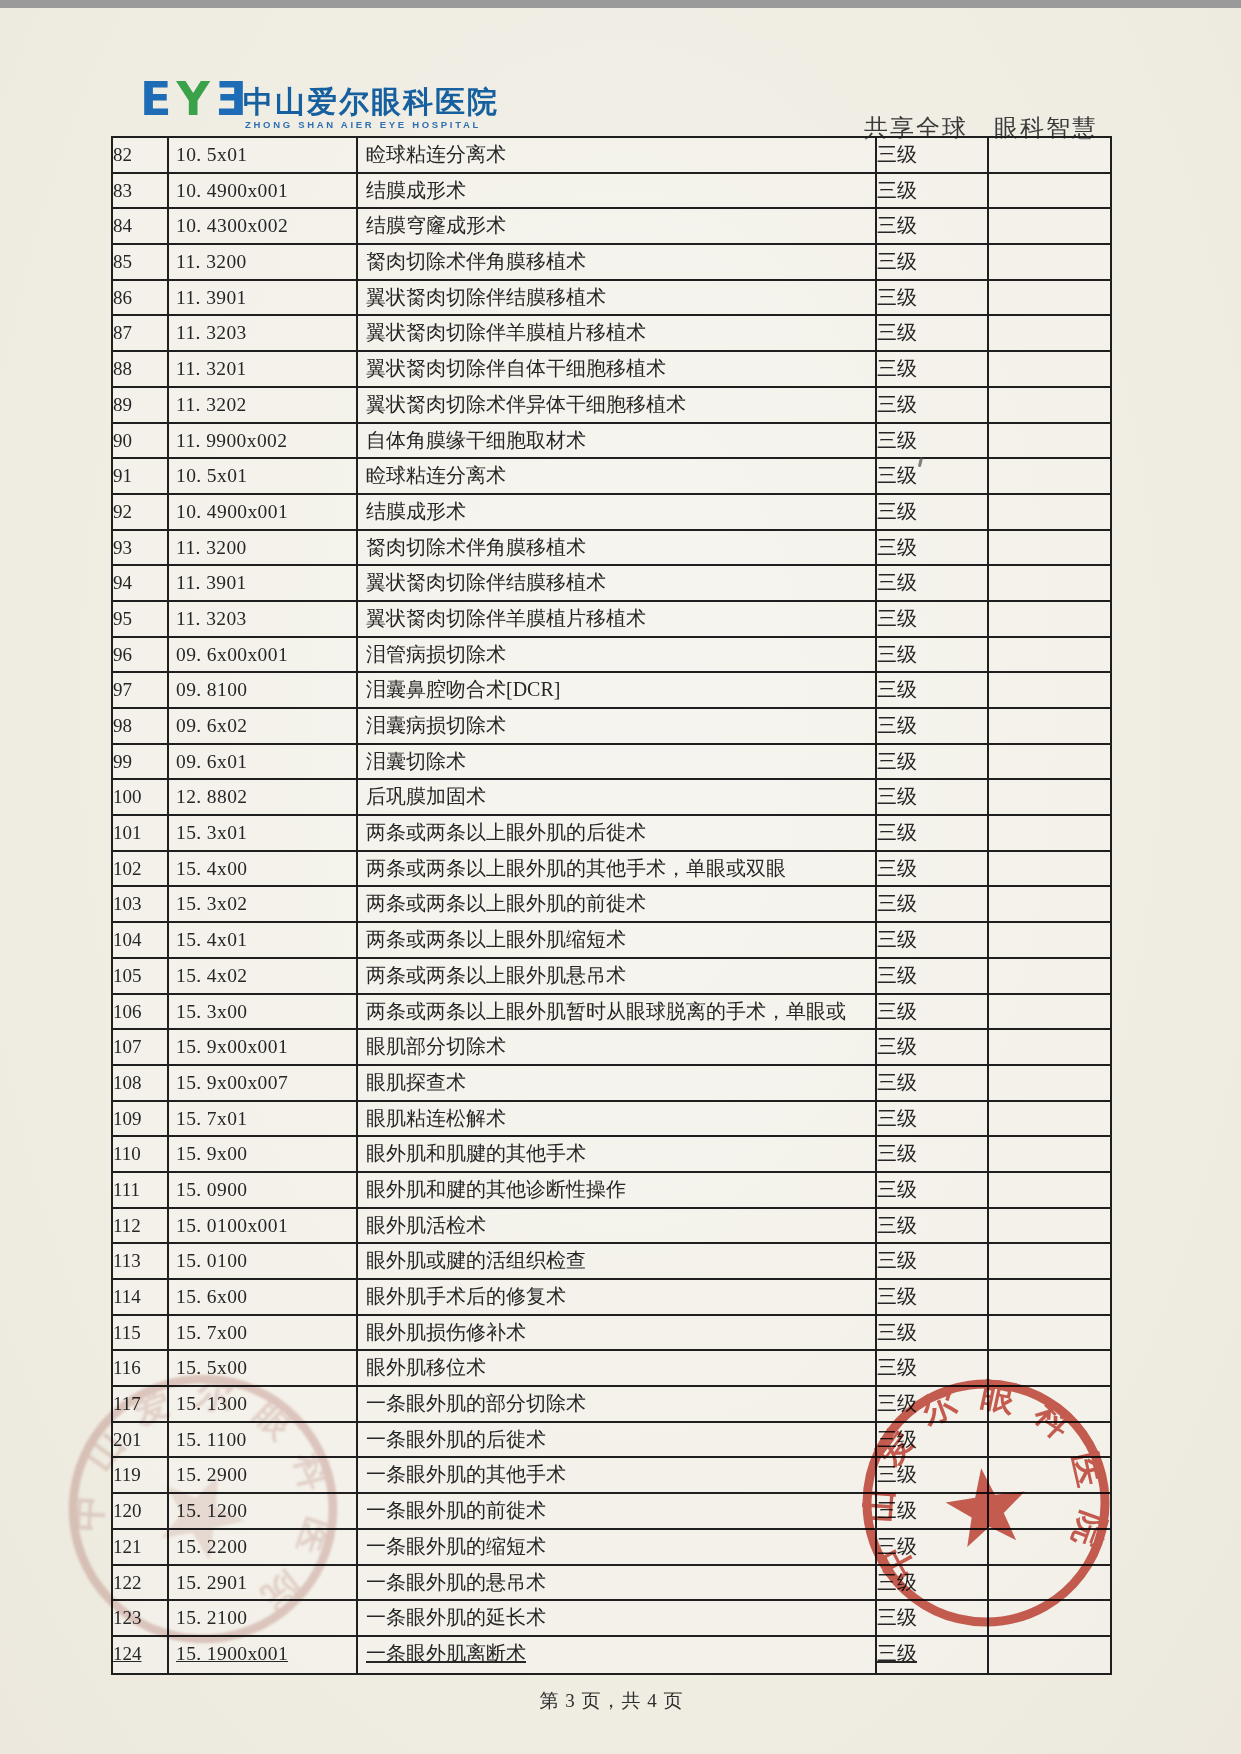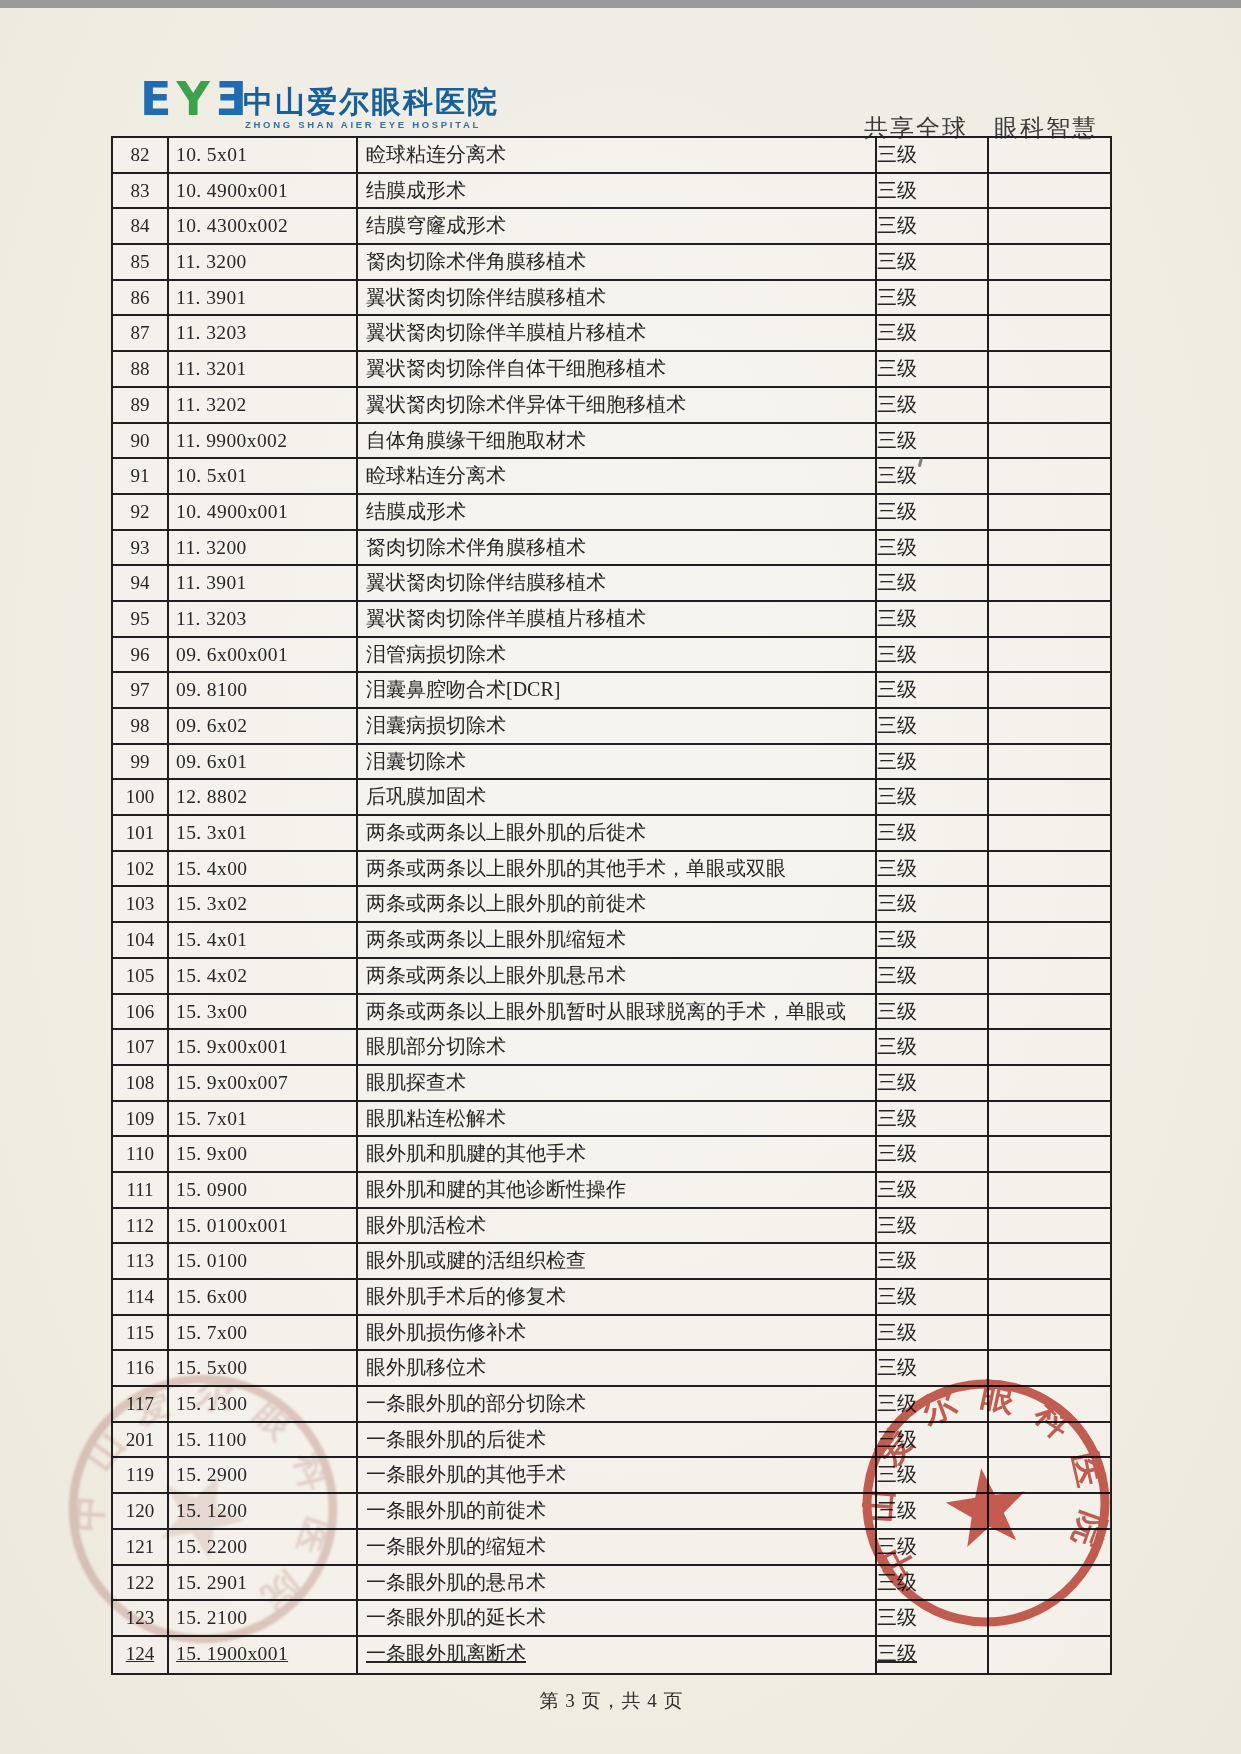--- a/index.html
+++ b/index.html
@@ -49,21 +49,21 @@
   }
   .t-row .cell{
     box-sizing:border-box;
     border-bottom:2px solid #1f1f1f;
     overflow:hidden;
     font-size:20px;
     line-height:33.7px;
     white-space:nowrap;
   }
   .t-row:last-child .cell{border-bottom:none;text-decoration:underline;}
-  .cell.no{border-right:2px solid #1f1f1f;text-align:center;font-size:19px;}
+  .cell.no{border-right:2px solid #1f1f1f;text-align:left;font-size:19px;}
   .cell.code{border-right:2px solid #1f1f1f;padding-left:7px;font-size:19.5px;letter-spacing:.4px;}
   .cell.name{
     border-right:2px solid #1f1f1f;
     padding-left:8px;padding-right:26px;
     white-space:normal;word-break:break-all;
   }
   .cell.level{border-right:2px solid #1f1f1f;text-align:left;}
   .cell.remark{}
   
   .footer{

